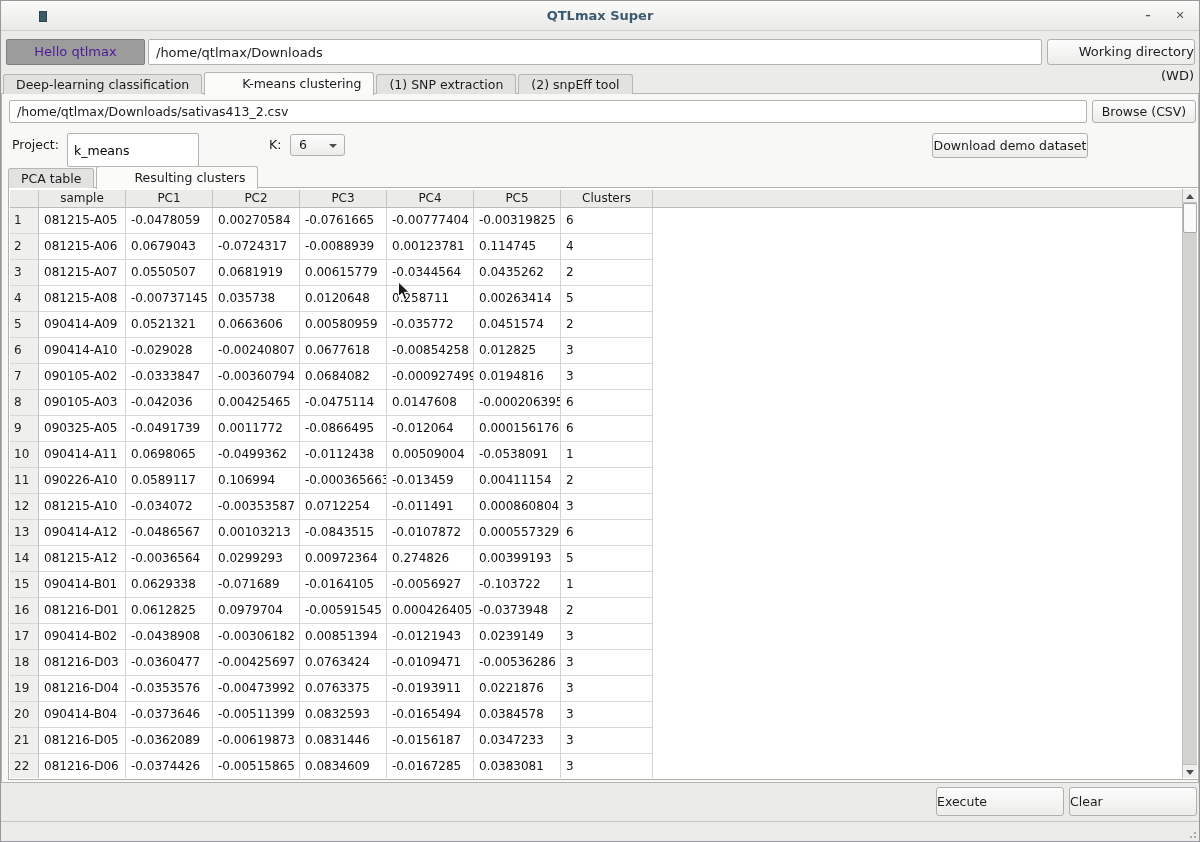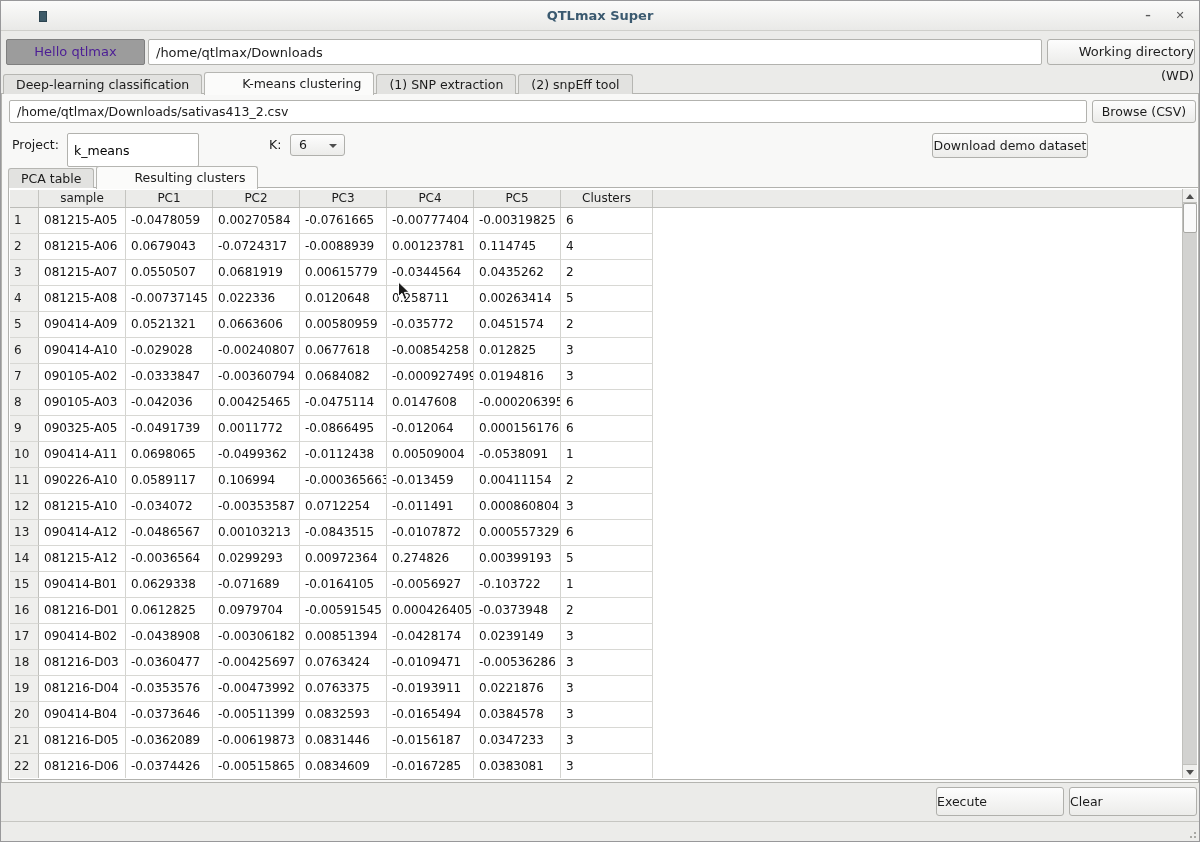--- a/index.html
+++ b/index.html
@@ -239,21 +239,21 @@
               <div class="tc c4">0.00615779</div>
               <div class="tc c5">-0.0344564</div>
               <div class="tc c6">0.0435262</div>
               <div class="tc c7">2</div>
               <div class="tc fill"></div>
             </div>
             <div class="trow">
               <div class="tc c0 rn">4</div>
               <div class="tc c1">081215-A08</div>
               <div class="tc c2">-0.00737145</div>
-              <div class="tc c3">0.022336</div>
+              <div class="tc c3">0.035738</div>
               <div class="tc c4">0.0120648</div>
               <div class="tc c5">0.258711</div>
               <div class="tc c6">0.00263414</div>
               <div class="tc c7">5</div>
               <div class="tc fill"></div>
             </div>
             <div class="trow">
               <div class="tc c0 rn">5</div>
               <div class="tc c1">090414-A09</div>
               <div class="tc c2">0.0521321</div>
@@ -384,21 +384,21 @@
               <div class="tc c6">-0.0373948</div>
               <div class="tc c7">2</div>
               <div class="tc fill"></div>
             </div>
             <div class="trow">
               <div class="tc c0 rn">17</div>
               <div class="tc c1">090414-B02</div>
               <div class="tc c2">-0.0438908</div>
               <div class="tc c3">-0.00306182</div>
               <div class="tc c4">0.00851394</div>
-              <div class="tc c5">-0.0428174</div>
+              <div class="tc c5">-0.0121943</div>
               <div class="tc c6">0.0239149</div>
               <div class="tc c7">3</div>
               <div class="tc fill"></div>
             </div>
             <div class="trow">
               <div class="tc c0 rn">18</div>
               <div class="tc c1">081216-D03</div>
               <div class="tc c2">-0.0360477</div>
               <div class="tc c3">-0.00425697</div>
               <div class="tc c4">0.0763424</div>

